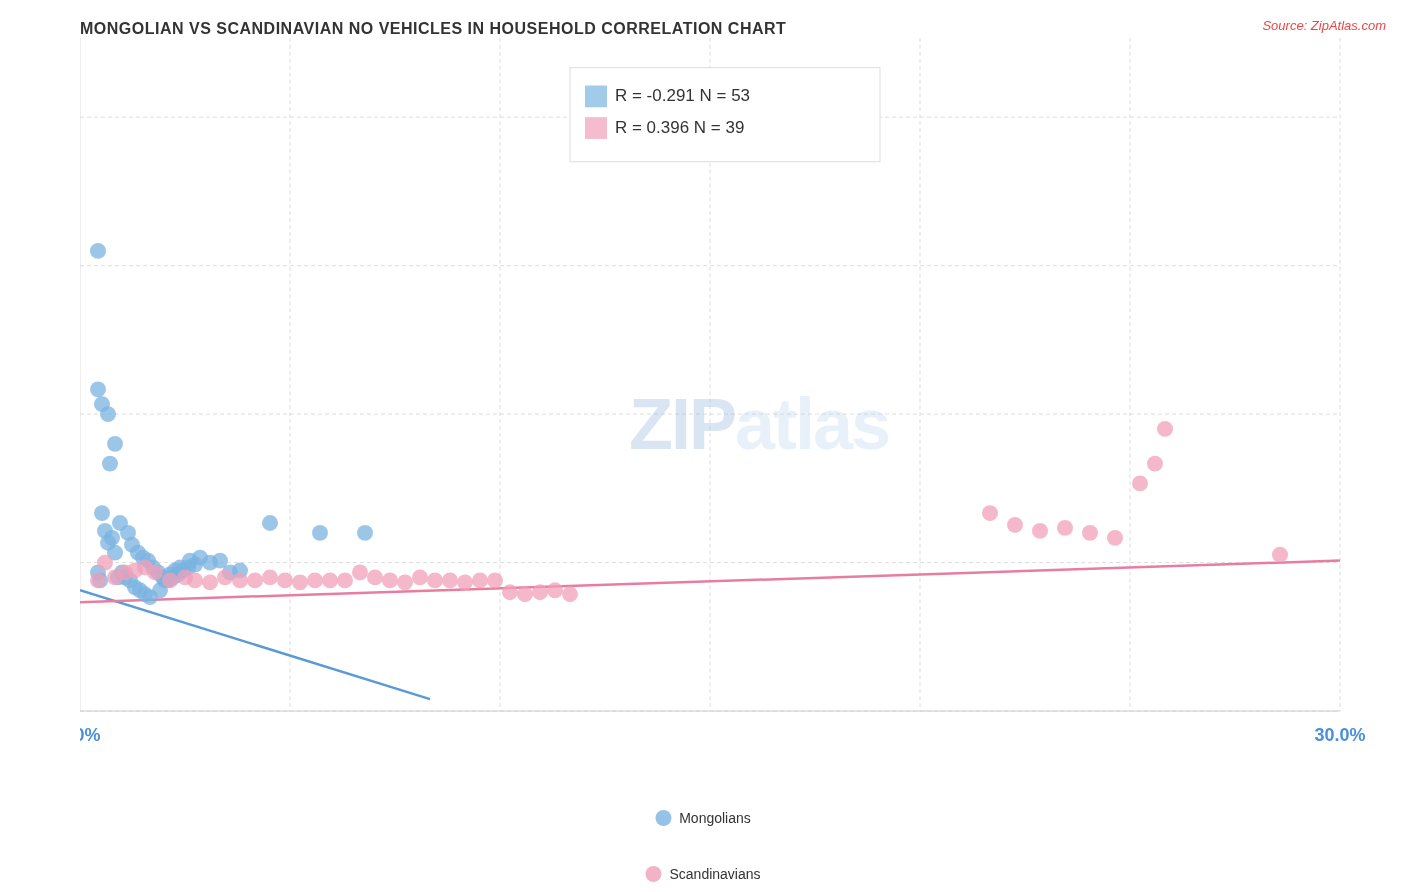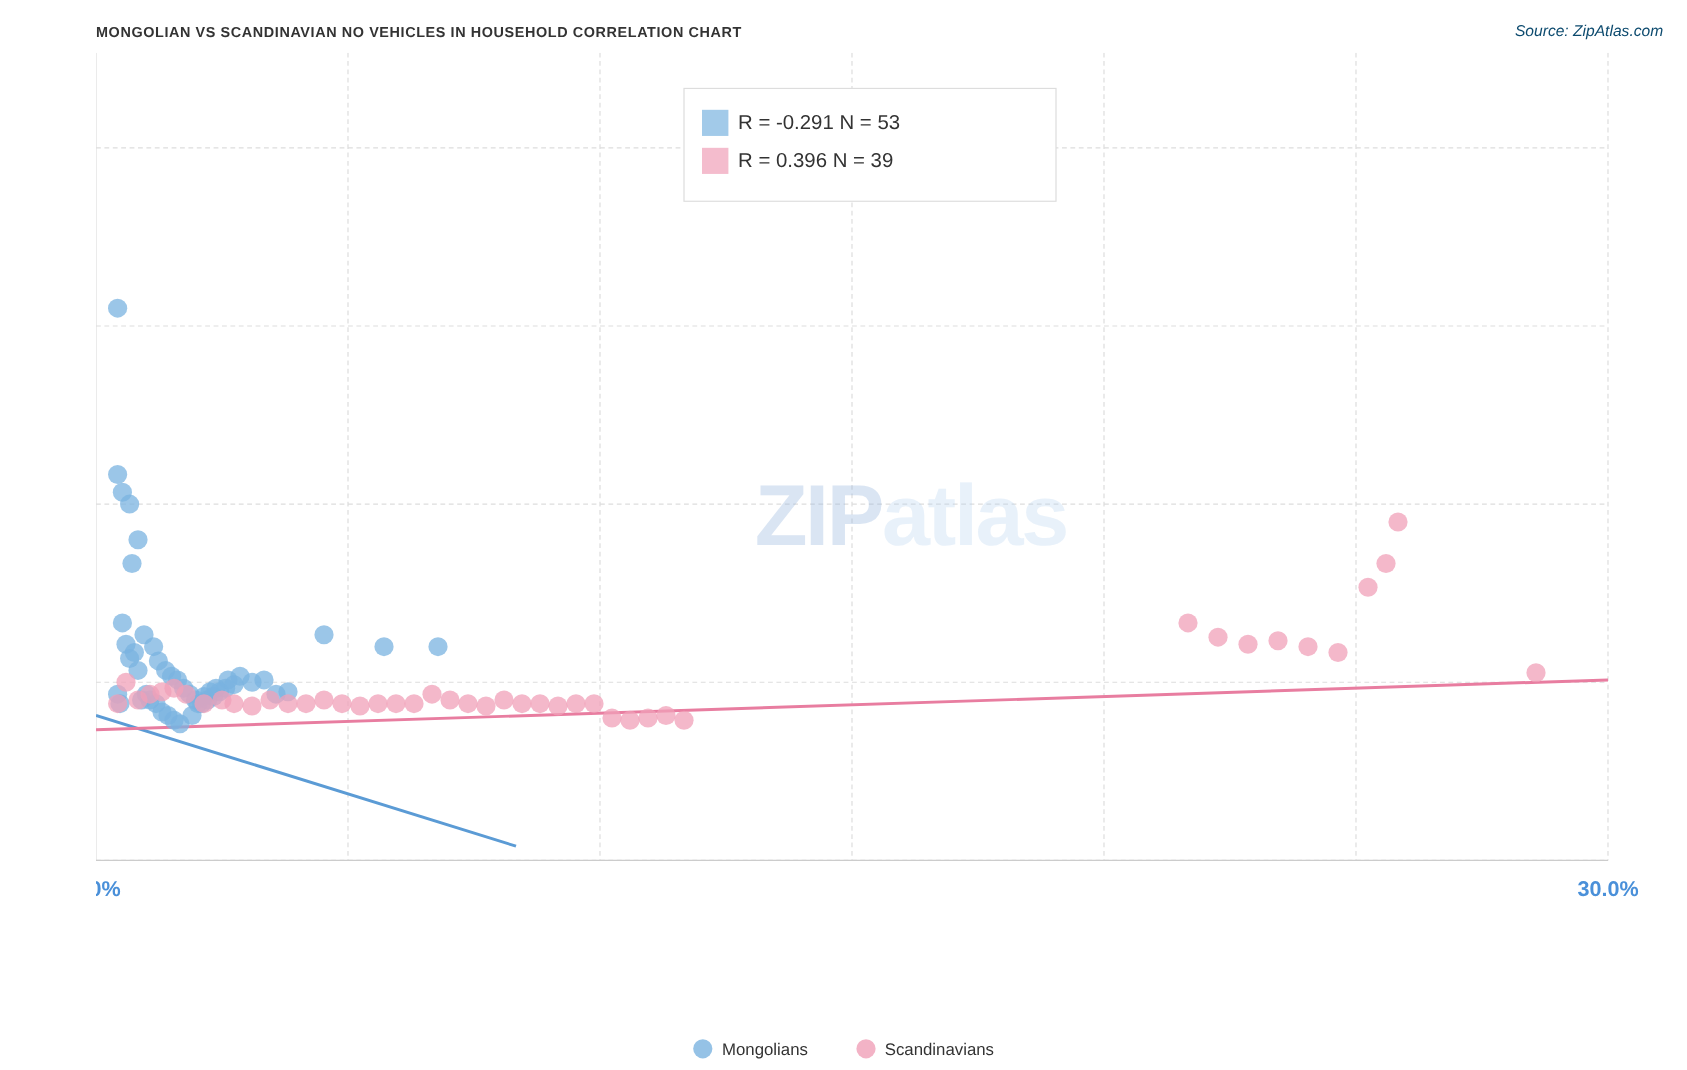--- a/index.html
+++ b/index.html
@@ -10,33 +10,32 @@
       font-family: Arial, sans-serif;
       overflow: hidden;
     }
     .chart-container {
       width: 1406px;
       height: 892px;
       position: relative;
       padding: 20px 20px 60px 80px;
     }
     .chart-title {
-      font-size: 12px;
+      font-size: 16px;
       font-weight: bold;
       color: #333;
-      margin-bottom: 10px;
       text-transform: uppercase;
       letter-spacing: 0.5px;
     }
     .source-text {
       position: absolute;
       top: 18px;
       right: 20px;
       font-size: 13px;
-      color: #0c4a6e;
+      color: #ef4444;
       font-style: italic;
     }
     .chart-area {
       position: relative;
       width: 100%;
       height: calc(100% - 40px);
     }
     svg.main-chart {
       width: 100%;
       height: 100%;
@@ -63,20 +62,21 @@
       text-align: right;
     }
     .legend {
       position: absolute;
       bottom: 10px;
       left: 50%;
       transform: translateX(-50%);
       display: flex;
       gap: 40px;
       align-items: center;
+      flex-direction: column;
     }
     .legend-item {
       display: flex;
       align-items: center;
       gap: 8px;
     }
     .legend-dot {
       width: 16px;
       height: 16px;
       border-radius: 50%;

